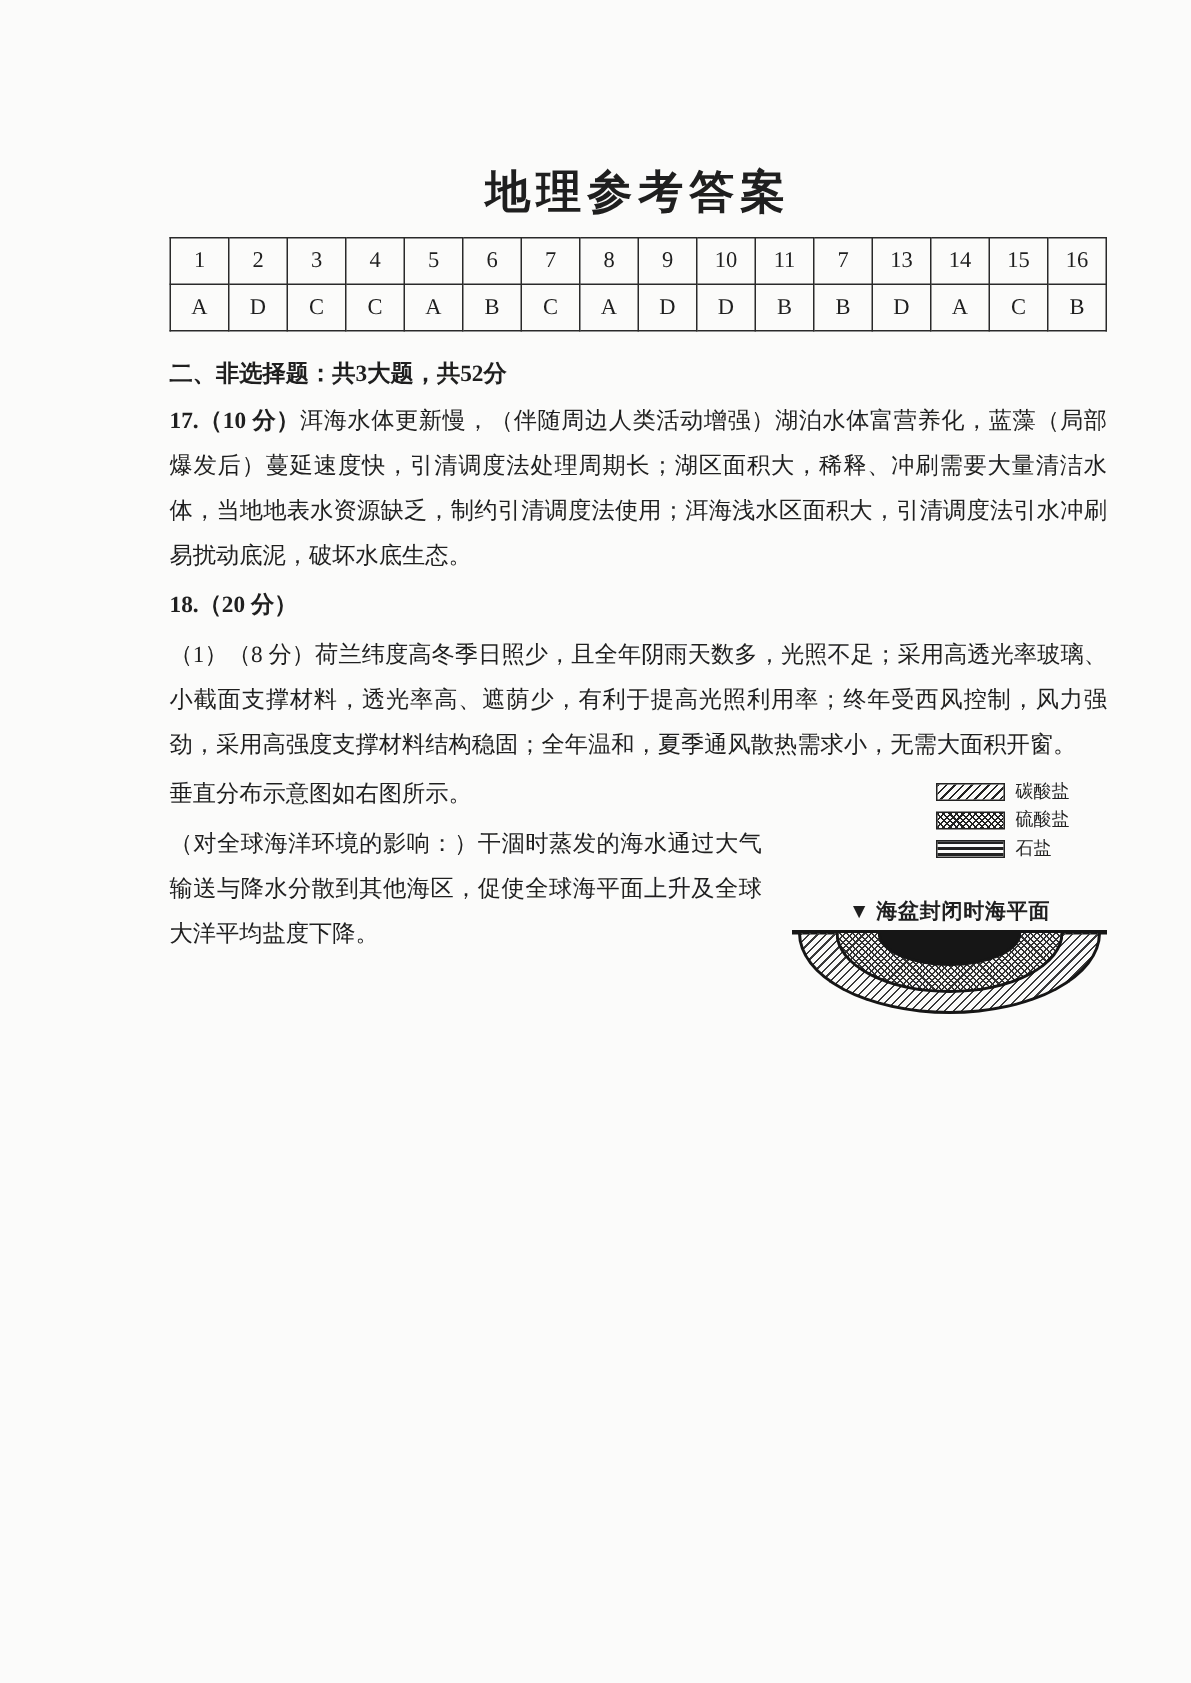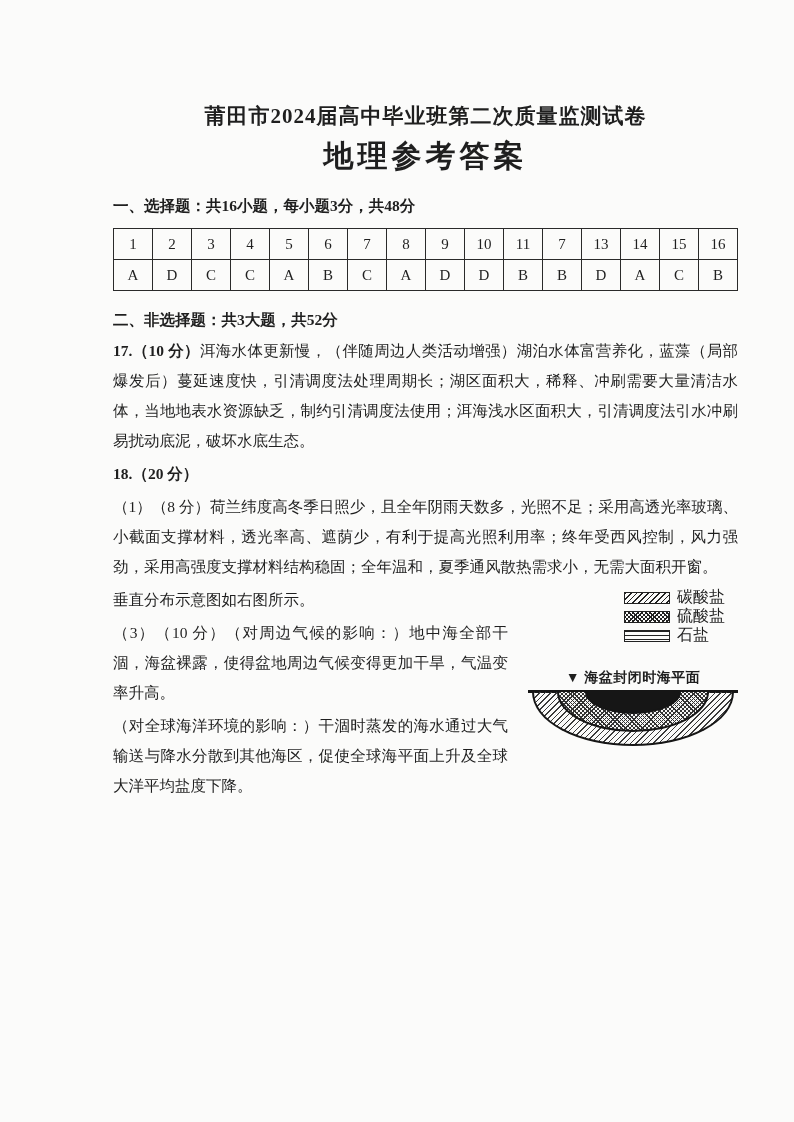--- a/index.html
+++ b/index.html
@@ -33,21 +33,21 @@
   
   .figure-float { float:right; width:218px; margin-left:12px; margin-top:6px; }
 
   .legend { width:112px; margin-left:auto; margin-right:2px; }
   .legend-item { display:flex; align-items:center; gap:7px; height:19px; }
   .swatch { width:46px; height:12px; border:1px solid #222; flex:0 0 auto; }
   .pat-diag  { background-image:repeating-linear-gradient(135deg,#222 0px,#222 1px,transparent 1px,transparent 4px); }
   .pat-cross { background-image:repeating-linear-gradient(45deg,#222 0px,#222 1px,transparent 1px,transparent 3px),
                                 repeating-linear-gradient(135deg,#222 0px,#222 1px,transparent 1px,transparent 3px); }
   .pat-horiz { background-image:repeating-linear-gradient(to bottom,#222 0px,#222 1.5px,transparent 1.5px,transparent 4px); }
-  .legend-label { font-size:16px; white-space:nowrap; }
+  .legend-label { font-size:12px; white-space:nowrap; }
 
   .diagram { margin-top:24px; width:210px; margin-left:auto; }
   .sea-label { font-size:14px; font-weight:bold; text-align:center; letter-spacing:.5px; white-space:nowrap; }
   .sea-line { height:0; border-top:3px solid #161616; margin-top:3px; }
   .bowl-wrap { position:relative; height:58px; margin-top:-1px; }
   .layer { position:absolute; left:50%; transform:translateX(-50%); top:0; border:2.5px solid #161616; border-top:none; }
   .layer-carbonate {
     width:202px; height:54px;
     border-radius:0 0 101px 101px / 0 0 54px 54px;
     background-image:repeating-linear-gradient(135deg,#3a3a3a 0px,#3a3a3a 1px,transparent 1px,transparent 4px);
@@ -64,24 +64,22 @@
     border-radius:0 0 48px 48px / 0 0 22px 22px;
     background:#161616;
   }
   .clear { clear:both; }
 </style>
 </head>
 <body>
 
 <div class="page">
 
-  <div class="title">莆田市2024届高中毕业班第二次质量监测试卷</div>
   <div class="subtitle">地理参考答案</div>
 
-  <div class="sec-heading">一、选择题：共16小题，每小题3分，共48分</div>
 
   <table class="answers">
     <tbody>
         <tr>
       <td>1</td>
       <td>2</td>
       <td>3</td>
       <td>4</td>
       <td>5</td>
       <td>6</td>
@@ -145,17 +143,16 @@
       <div class="sea-line"></div>
       <div class="bowl-wrap">
         <div class="layer layer-carbonate"></div>
         <div class="layer layer-sulfate"></div>
         <div class="layer layer-salt"></div>
       </div>
     </div>
   </div>
 
   <p class="para">垂直分布示意图如右图所示。</p>
-  <p class="para">（3）（10 分）（对周边气候的影响：）地中海全部干涸，海盆裸露，使得盆地周边气候变得更加干旱，气温变率升高。</p>
   <p class="para">（对全球海洋环境的影响：）干涸时蒸发的海水通过大气输送与降水分散到其他海区，促使全球海平面上升及全球大洋平均盐度下降。</p>
 
   <div class="clear"></div>
 </div>
 
 </body></html>

